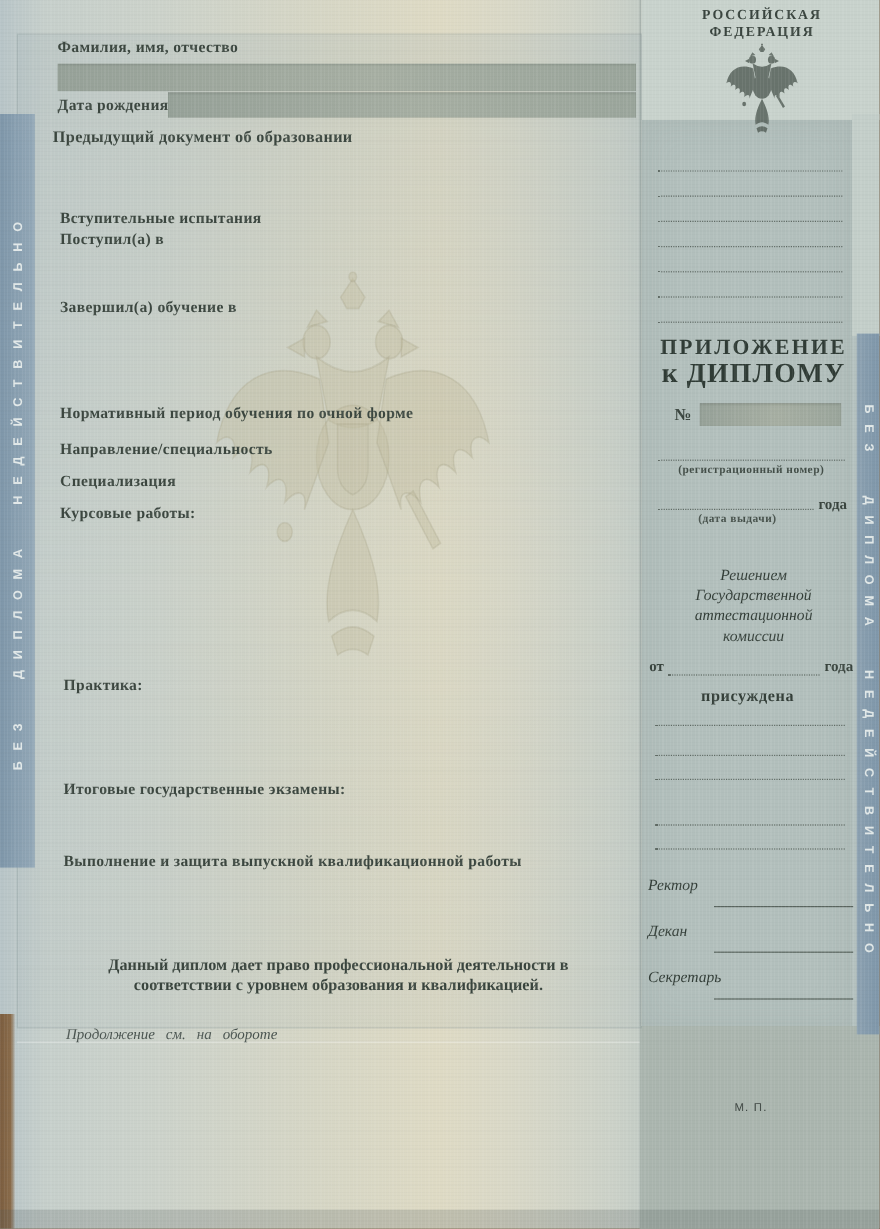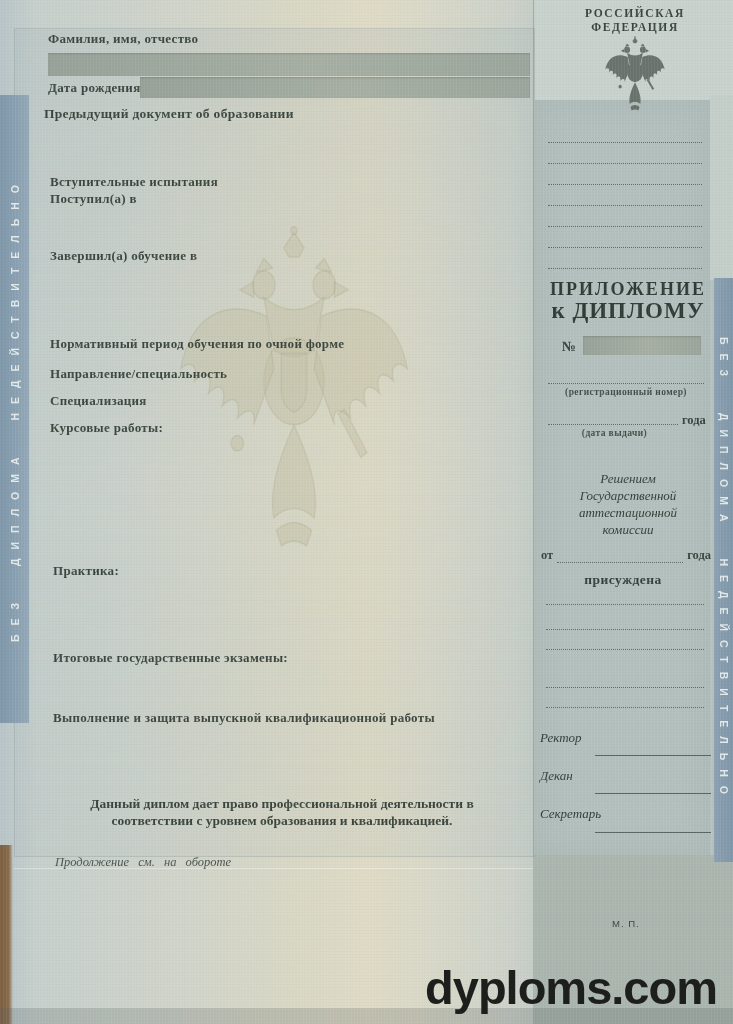--- a/index.html
+++ b/index.html
@@ -226,15 +226,14 @@
   <div class="sig-lbl" style="top:768px;">Декан</div>
   <div class="sig-line" style="top:778px;height:15px;"></div>
   <div class="sig-lbl" style="top:806px;">Секретарь</div>
   <div class="sig-line" style="top:817px;height:15px;"></div>
 
   <div class="mp">М. П.</div>
 
   <div class="abs brown-corner"></div>
   <div class="abs bottom-shade"></div>
 
-  <div class="site-wm">dyploms.com</div>
 
 </div>
 
 </body></html>

